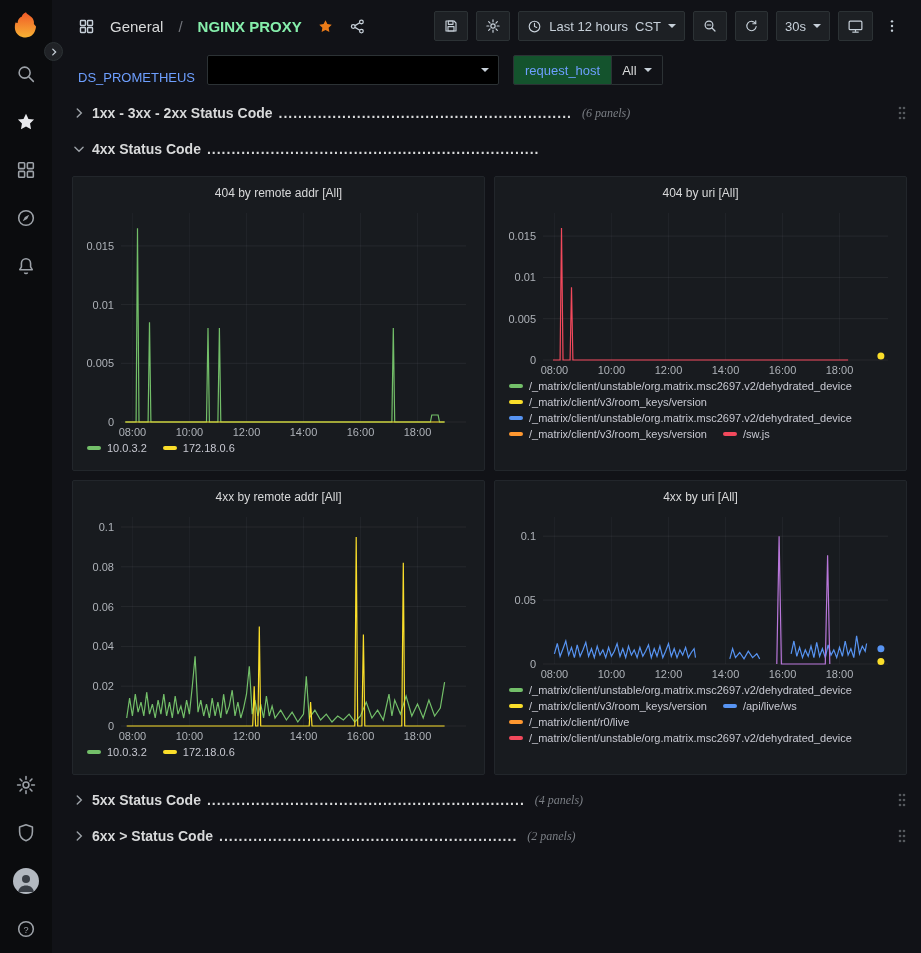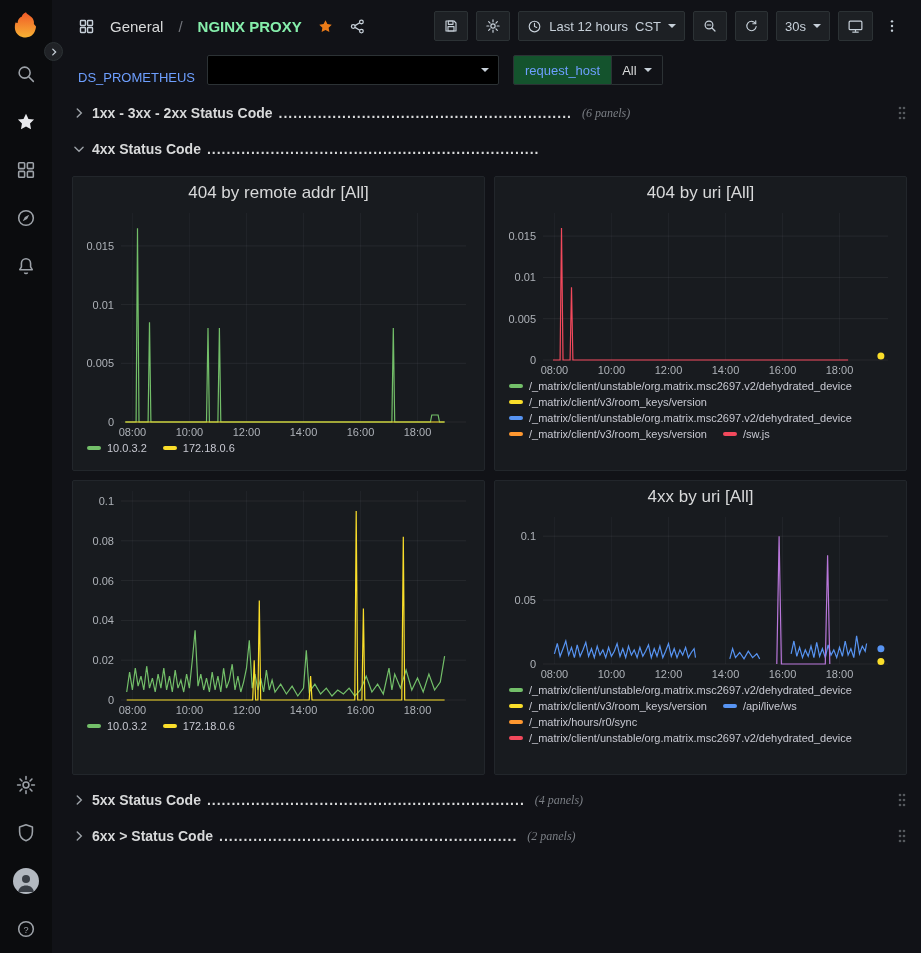--- a/index.html
+++ b/index.html
@@ -57,21 +57,21 @@
   .row-handle { position:absolute; right:0; top:5px; cursor:grab; }
   .rh-gap-top { margin-top:2px; }
   .rh-4xx { margin-top:10px; }
   .rh-5xx { margin-top:12px; }
   .rh-6xx { margin-top:10px; }
 
   
   .panels { display:grid; grid-template-columns:1fr 1fr; gap:9px; margin-top:14px; }
   .panel { height:295px; background:#181b1f; border:1px solid #22262b; border-radius:2px;
     padding:4px 8px 6px; display:flex; flex-direction:column; overflow:hidden; }
-  .panel-title { font-size:17px; font-weight:500; color:#d8d9da; text-align:center; height:26px;
+  .panel-title { font-size:12px; font-weight:500; color:#d8d9da; text-align:center; height:26px;
     line-height:24px; cursor:pointer; }
   .chart { width:100%; cursor:crosshair; }
   .chart-tall { height:232px; }
   .chart-short { height:170px; }
   .legend { flex:1; display:flex; flex-wrap:wrap; align-content:flex-start; column-gap:16px; row-gap:4px;
     overflow:hidden; font-size:11px; color:#c7c8d1; padding:3px 0 0 6px; }
   .legend-item { display:flex; align-items:center; gap:6px; white-space:nowrap; cursor:pointer; }
   .swatch { display:inline-block; width:14px; height:4px; border-radius:2px; background:#888; }
 </style>
 </head>
@@ -413,20 +413,21 @@
               <span>/_matrix/client/v3/room_keys/version</span>
             </span>
           <span class="legend-item">
               <i class="swatch" style="background: rgb(242, 73, 92);"></i>
               <span>/sw.js</span>
             </span>
         </div>
       </section>
 
       <section class="panel">
+        <h2 class="panel-title">4xx by remote addr [All]</h2>
         <div class="chart chart-tall">
             <svg width="395" height="232" font-family="Liberation Sans, sans-serif">
               <line x1="51.4" y1="6" x2="51.4" y2="215" stroke="rgba(204,204,220,0.05)"></line>
               <text x="51.4" y="229" text-anchor="middle" font-size="11" fill="#aeb2b8">08:00</text>
               <line x1="108.4" y1="6" x2="108.4" y2="215" stroke="rgba(204,204,220,0.05)"></line>
               <text x="108.4" y="229" text-anchor="middle" font-size="11" fill="#aeb2b8">10:00</text>
               <line x1="165.5" y1="6" x2="165.5" y2="215" stroke="rgba(204,204,220,0.05)"></line>
               <text x="165.5" y="229" text-anchor="middle" font-size="11" fill="#aeb2b8">12:00</text>
               <line x1="222.5" y1="6" x2="222.5" y2="215" stroke="rgba(204,204,220,0.05)"></line>
               <text x="222.5" y="229" text-anchor="middle" font-size="11" fill="#aeb2b8">14:00</text>
@@ -500,21 +501,21 @@
           <span class="legend-item">
               <i class="swatch" style="background: rgb(250, 222, 42);"></i>
               <span>/_matrix/client/v3/room_keys/version</span>
             </span>
           <span class="legend-item">
               <i class="swatch" style="background: rgb(87, 148, 242);"></i>
               <span>/api/live/ws</span>
             </span>
           <span class="legend-item">
               <i class="swatch" style="background: rgb(255, 152, 48);"></i>
-              <span>/_matrix/hours/r0/sync</span>
+              <span>/_matrix/client/r0/live</span>
             </span>
           <span class="legend-item">
               <i class="swatch" style="background: rgb(242, 73, 92);"></i>
               <span>/_matrix/client/unstable/org.matrix.msc2697.v2/dehydrated_device</span>
             </span>
         </div>
       </section>
 
     </div>
 

